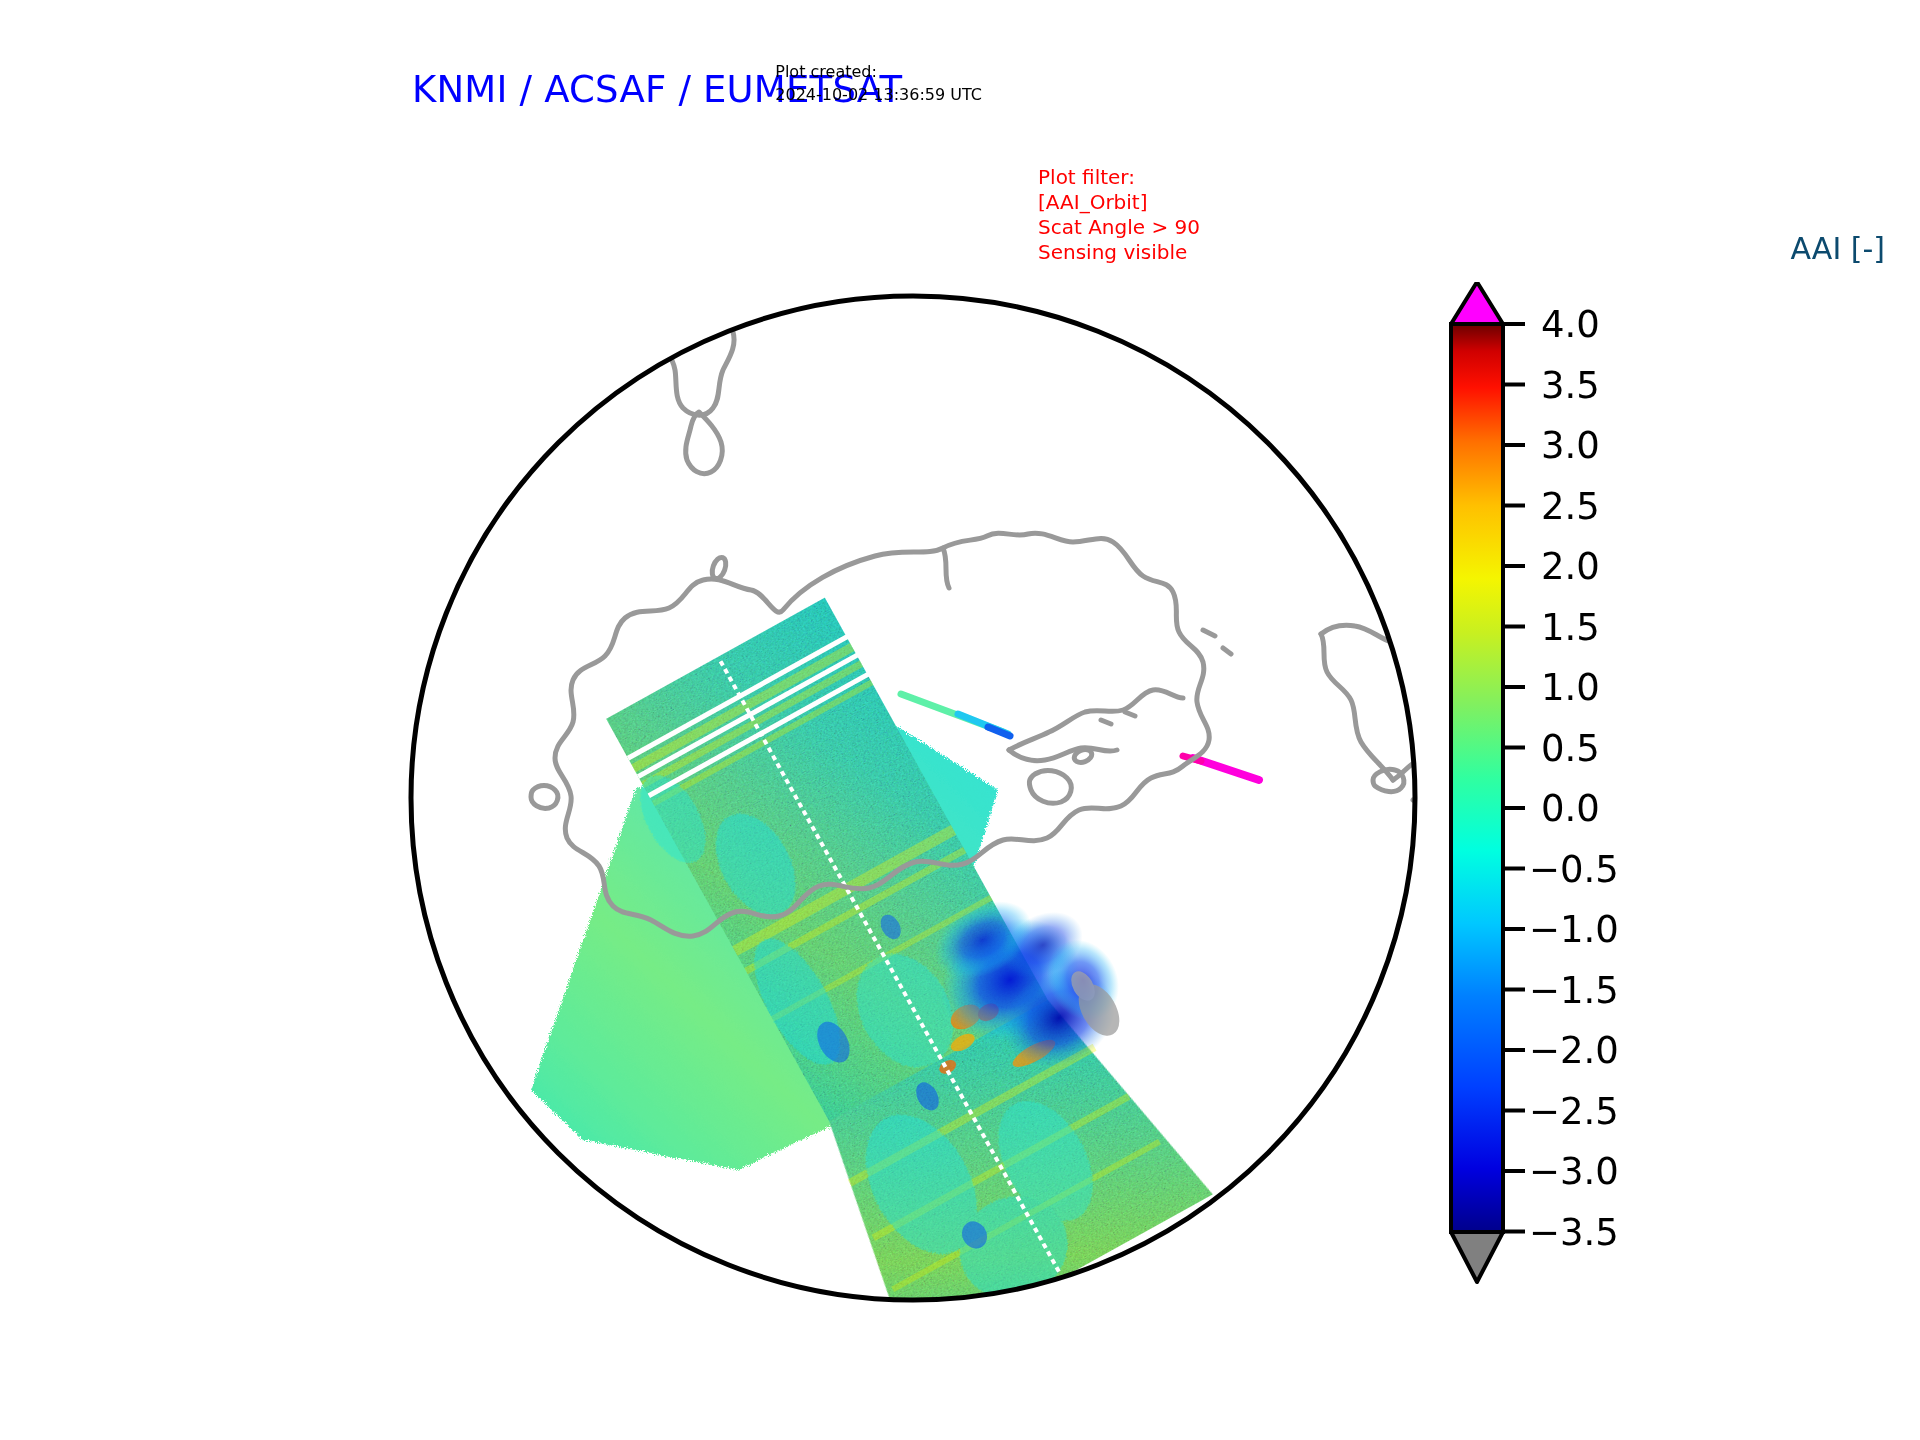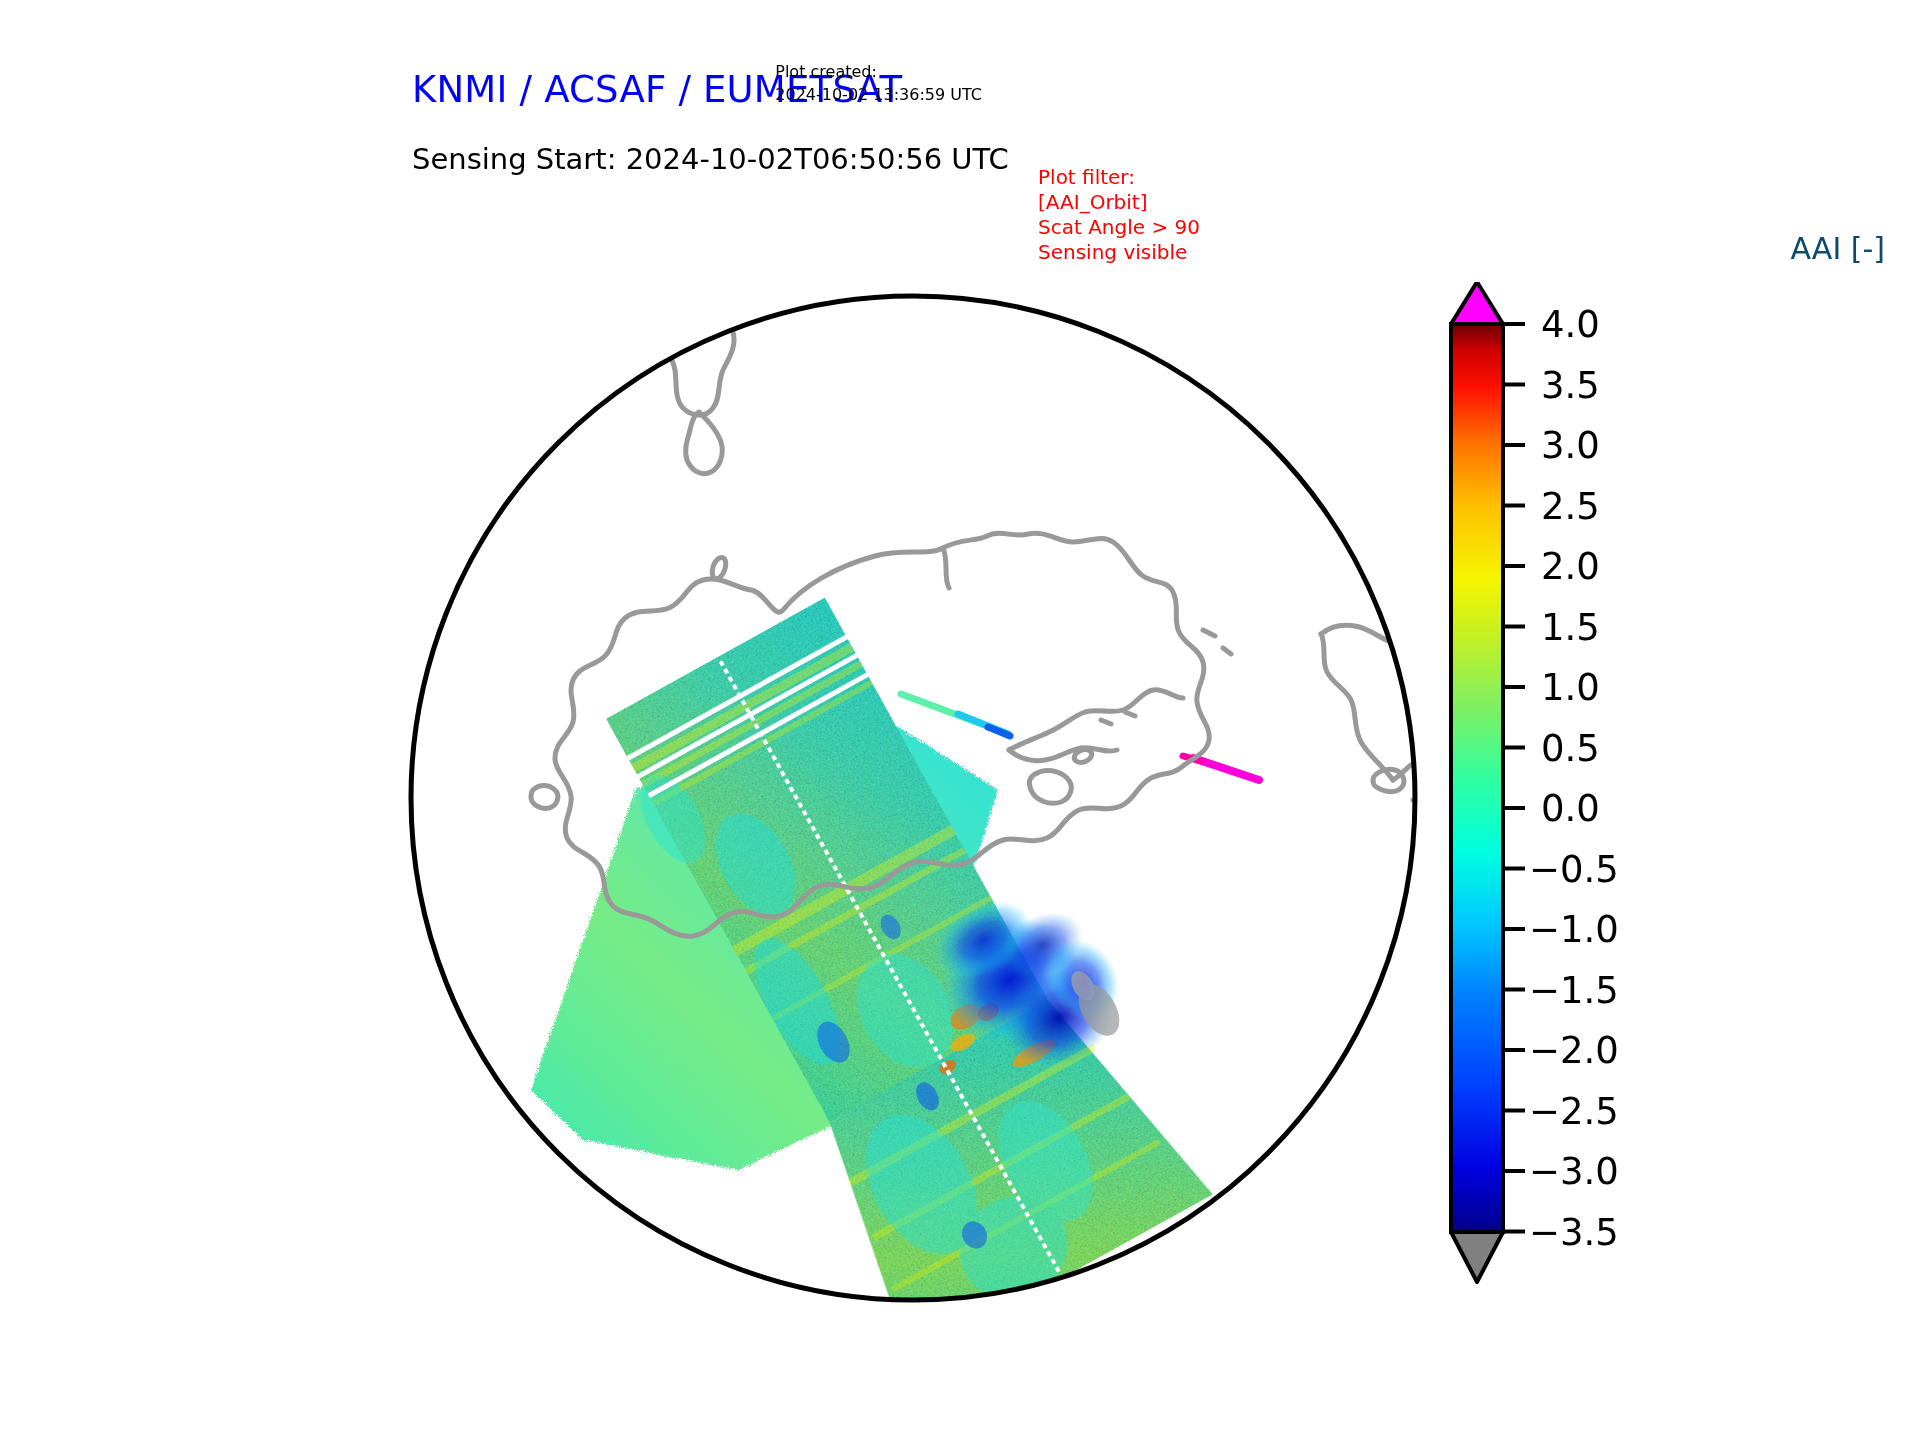--- a/index.html
+++ b/index.html
@@ -34,21 +34,20 @@
 <body>
 
 <div class="abs" id="org-title">KNMI / ACSAF / EUMETSAT</div>
 
 <div class="abs" id="plot-created-block">
   <div>Plot created:</div>
   <div>2024-10-02 13:36:59 UTC</div>
 </div>
 
 <div class="abs" id="dataset-block">
-  <div>Sensing Start: 2024-10-02T06:50:56 UTC</div>
 </div>
 
 <div class="abs" id="plot-title">
   <span id="plot-title-inner">AAI [-]</span>
 </div>
 
 <div class="abs" id="filter-block">
   <div>Plot filter:</div>
   <div>[AAI_Orbit]</div>
   <div>Scat Angle &gt; 90</div>

